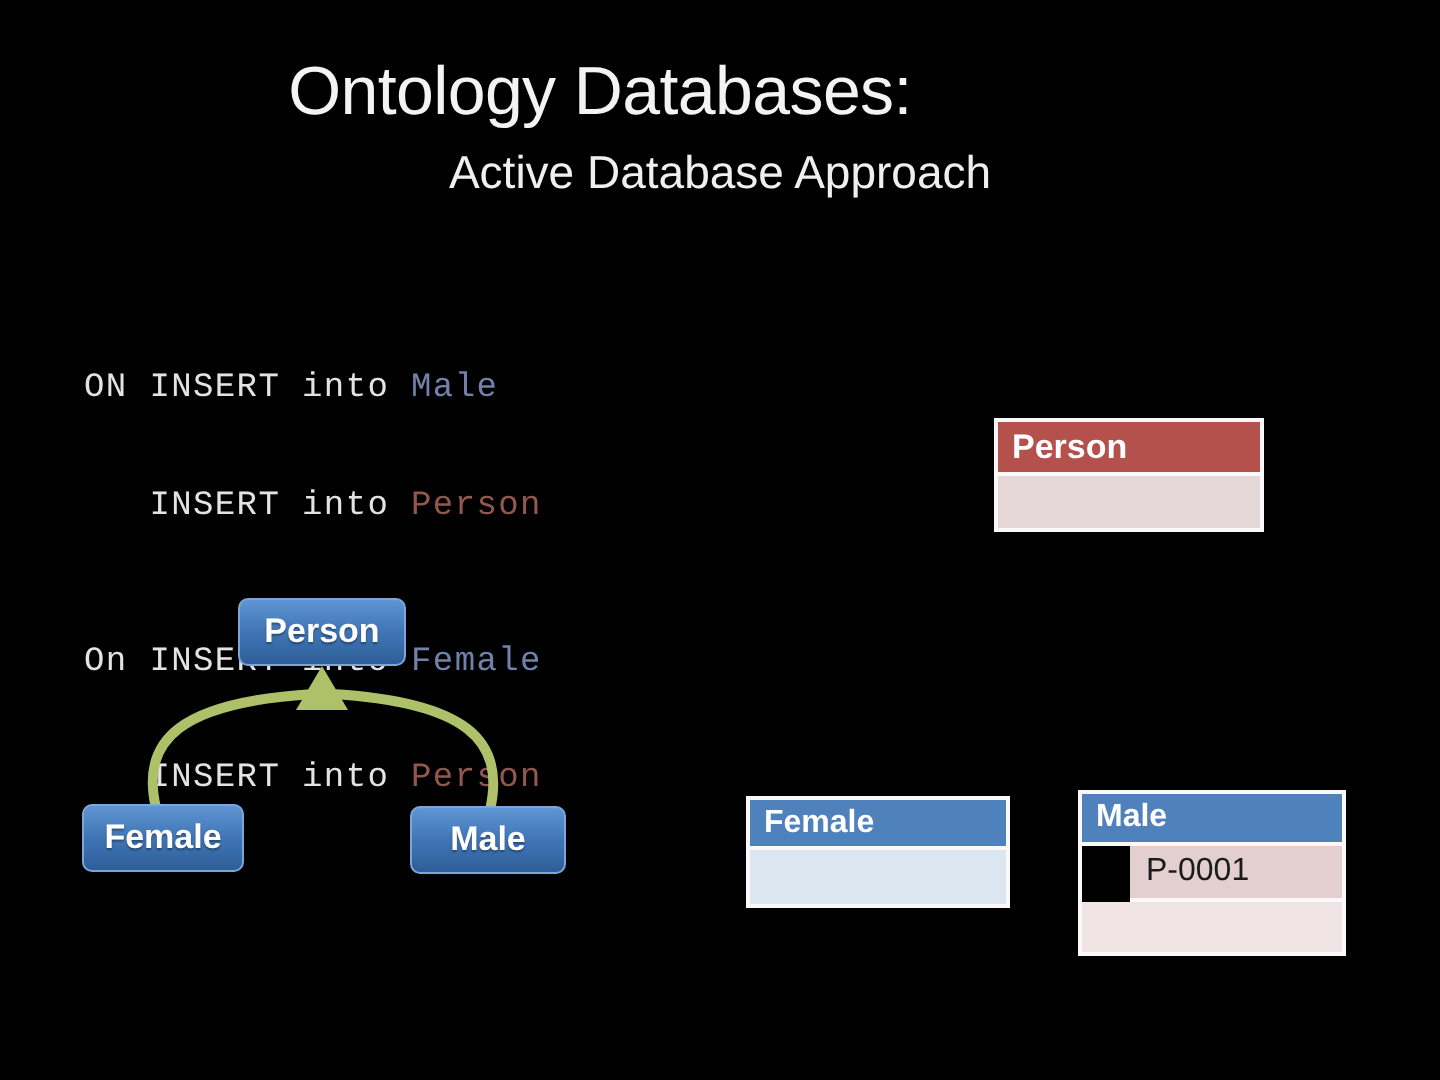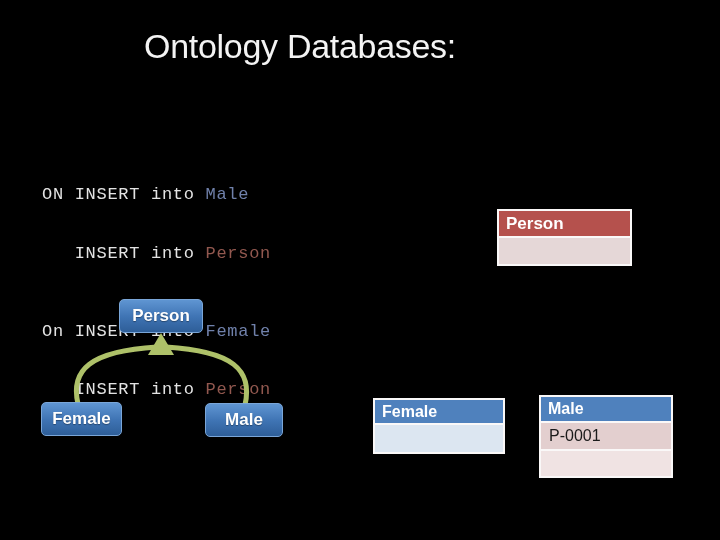--- a/index.html
+++ b/index.html
@@ -32,21 +32,21 @@
   .tbl-h{color:#fff;font-weight:bold;font-size:17px;padding-left:7px;}
   .person-tbl{left:497px;top:209px;width:135px;}
   .person-tbl .tbl-h{height:27px;background:var(--header-red,#b5514d);border-bottom:2px solid #faf8f8;}
   .person-tbl .tbl-r{height:26px;background:var(--person-row-pink,#e5d7d7);}
   .female-tbl{left:373px;top:398px;width:132px;}
   .female-tbl .tbl-h{height:25px;background:var(--accent-blue,#4f81bd);border-bottom:2px solid #faf8f8;font-size:16px;}
   .female-tbl .tbl-r{height:27px;background:var(--row-blue-light,#dce6f1);}
   .male-tbl{left:539px;top:395px;width:134px;}
   .male-tbl .tbl-h{height:26px;background:var(--accent-blue,#4f81bd);border-bottom:2px solid #faf8f8;font-size:16px;}
   .male-tbl .row-data{height:28px;background:var(--row-pink,#e3cfcf);border-bottom:2px solid #faf8f8;
-    color:#1b1b1b;font-size:16px;padding-left:8px;}
+    color:#1b1b1b;font-size:16px;padding-left:8px;margin-left:24px;}
   .male-tbl .row-empty{height:25px;background:var(--row-pink-light,#f0e3e3);}
   
   .cbox{
     position:absolute;display:flex;align-items:center;justify-content:center;
     color:#fff;font-weight:bold;font-size:17px;border-radius:5px;box-sizing:border-box;
     background:linear-gradient(180deg,#5f95d2 0%,#3f74b4 52%,#2e5e98 100%);
     border:1px solid #7aa6d8;
     text-shadow:0 1px 1px rgba(0,0,0,0.35);
   }
   .person-box{left:119px;top:299px;width:84px;height:34px;}
@@ -55,20 +55,21 @@
   .arrows{position:absolute;left:0;top:0;width:720px;height:540px;pointer-events:none;}
   .curve{fill:none;stroke:var(--arrow-green,#aec169);stroke-width:5;stroke-linecap:round;}
   .head{fill:var(--arrow-green,#aec169);}
 </style>
 </head>
 <body>
 
 <div class="stage">
 
   <div class="title">Ontology Databases:</div>
+  <div class="subtitle">Active Database Approach</div>
 
   <div class="code">
     <div class="code-line"><span>ON INSERT into </span><span class="cls-blue">Male</span></div>
     <div class="code-line gap"><span>   INSERT into </span><span class="cls-red">Person</span></div>
     <div class="code-line"><span>On INSERT into </span><span class="cls-blue">Female</span></div>
     <div class="code-line"><span>   INSERT into </span><span class="cls-red">Person</span></div>
   </div>
 
   <div class="tbl person-tbl">
     <div class="tbl-h">Person</div>

